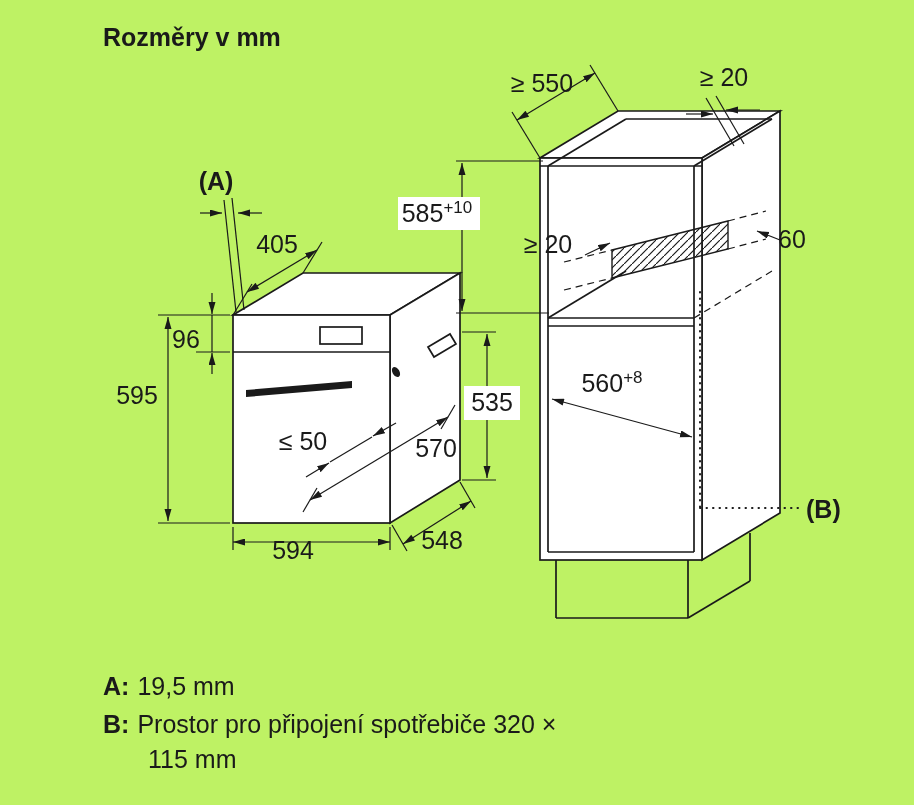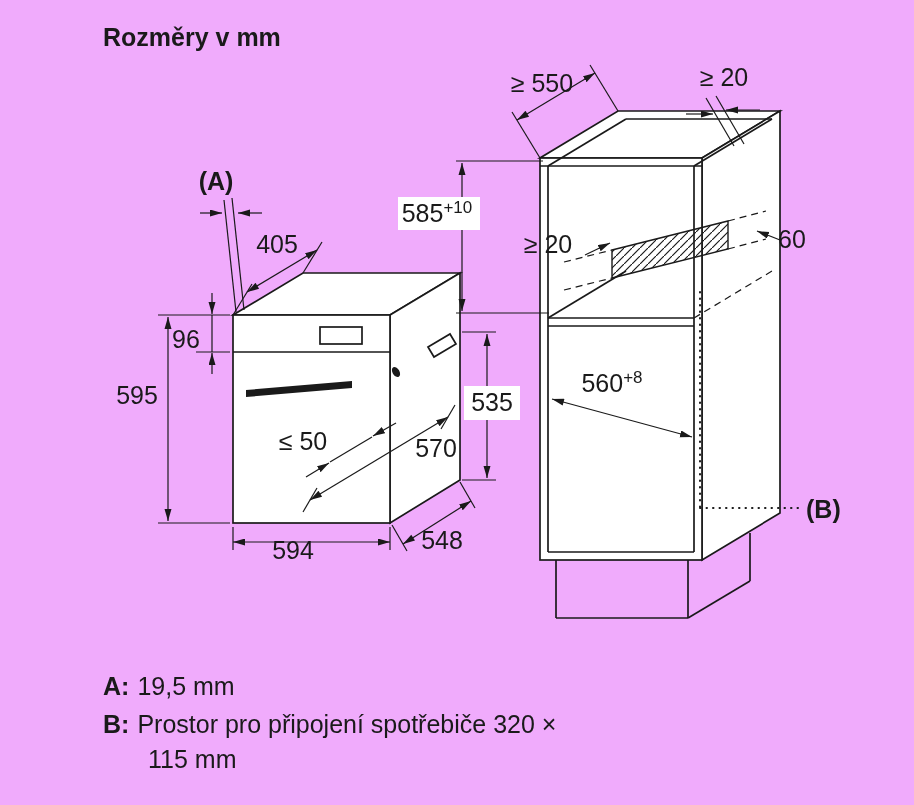--- a/index.html
+++ b/index.html
@@ -1,16 +1,16 @@
 <!DOCTYPE html>
 <html><head>
 <meta charset="utf-8">
 <style>
   html,body{margin:0;padding:0;background:#ffffff;}
-  .stage{position:relative;width:914px;height:805px;background:#f0abfc;overflow:hidden;
+  .stage{position:relative;width:914px;height:805px;background:#bef264;overflow:hidden;
          font-family:"Liberation Sans", sans-serif;}
   svg{display:block;}
   svg text{fill:#1a1a1a;font-family:"Liberation Sans", sans-serif;font-size:25px;}
   .obj{stroke:#1a1a1a;stroke-width:1.7;fill:none;stroke-linejoin:miter;}
   .objf{stroke:#1a1a1a;stroke-width:1.7;fill:#ffffff;}
   .dim{stroke:#1a1a1a;stroke-width:1.2;fill:none;}
   .dash{stroke:#1a1a1a;stroke-width:1.2;fill:none;stroke-dasharray:7,5;}
   .dots{stroke:#1a1a1a;stroke-width:2;fill:none;stroke-dasharray:0.5,6;stroke-linecap:round;}
   .bold{font-weight:bold;}
   .bg{fill:#ffffff;stroke:none;}

